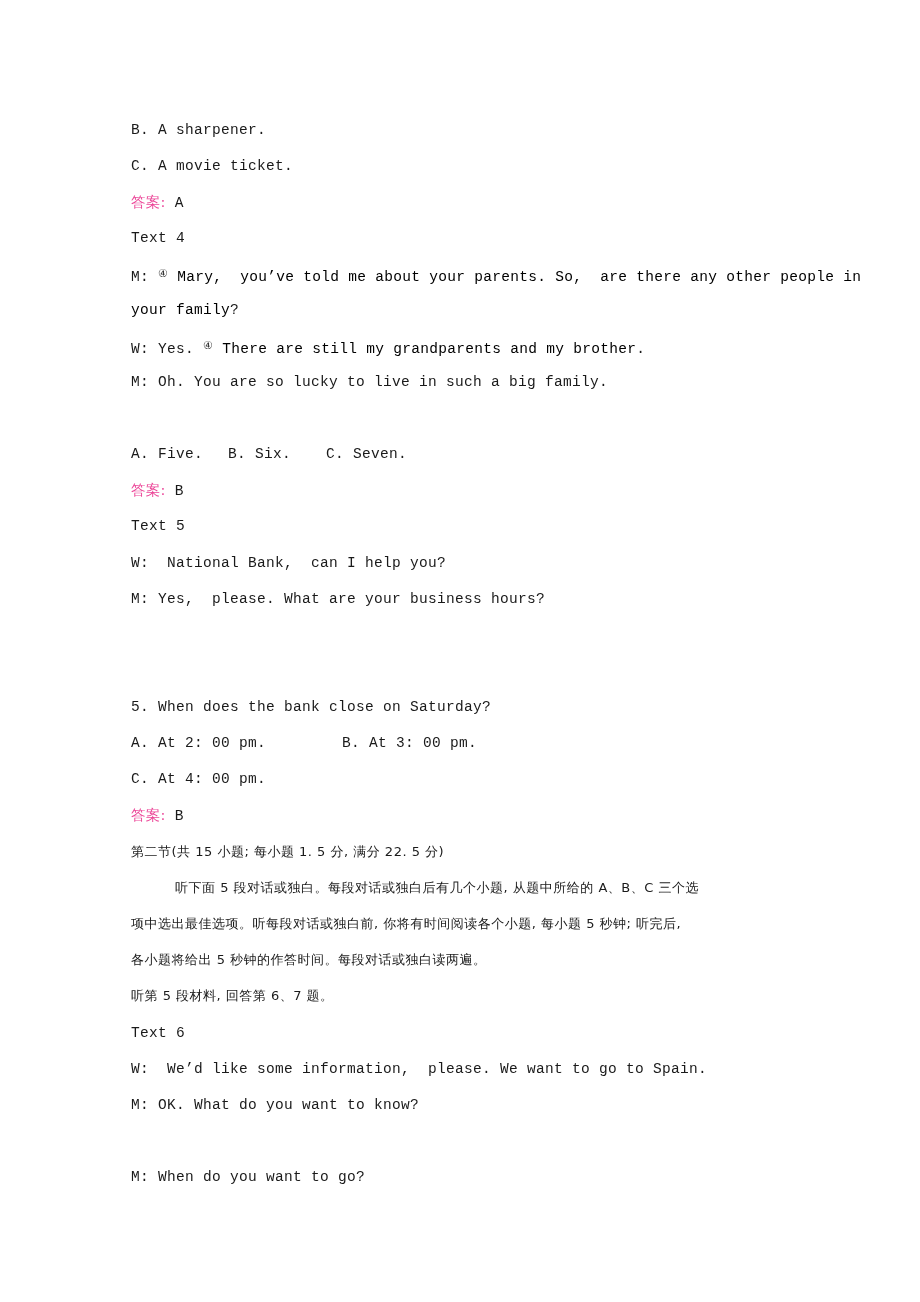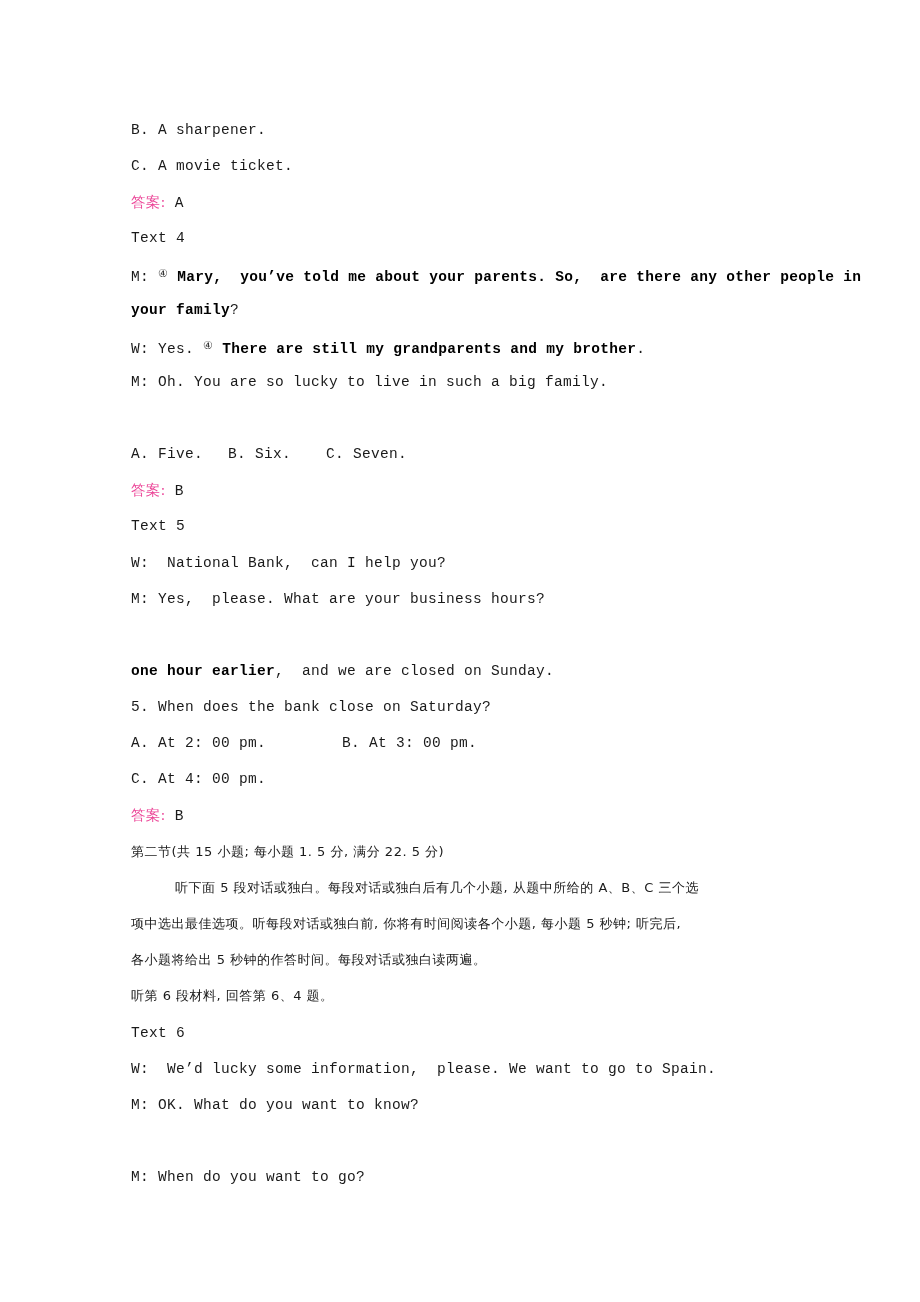--- a/index.html
+++ b/index.html
@@ -3,48 +3,47 @@
   <meta charset="utf-8">
   <style>
     html, body { margin: 0; padding: 0; background: #ffffff; }
     body { width: 920px; height: 1302px; position: relative; overflow: hidden;
            font-family: "DejaVu Serif", "Liberation Serif", serif; color: #1a1a1a; }
     .page { position: absolute; left: 0; top: 0; width: 920px; height: 1302px; }
     .line { position: absolute; left: 131px; font-size: 14.5px; line-height: 20px;
             white-space: pre; letter-spacing: 0.3px; font-family: "Liberation Mono", "DejaVu Sans Mono", monospace; }
     .cjk { font-family: "DejaVu Sans", sans-serif; font-size: 13px; letter-spacing: 0.5px; }
     .red { color: #ec4899; font-family: "DejaVu Sans", sans-serif; }
-    .bold { font-weight: bold; color: #000; }
+    .bold { font-weight: normal; color: #000; }
     .circ { font-size: 11px; vertical-align: 4px; color: #333; }
     .opt { display: inline-block; }
   </style>
 </head>
 <body>
 
 <div class="page">
   <div class="line" style="top:120px">B. A sharpener.</div>
   <div class="line" style="top:156px">C. A movie ticket.</div>
   <div class="line" style="top:192px"><span class="red">答案:</span><span> A</span></div>
   <div class="line" style="top:228px">Text 4</div>
   <div class="line" style="top:264px"><span>M: </span><span class="circ">④</span><span class="bold"> Mary,  you’ve told me about your parents. So,  are there any other people in</span></div>
   <div class="line" style="top:300px"><span class="bold">your family</span><span>?</span></div>
   <div class="line" style="top:336px"><span>W: Yes. </span><span class="circ">④</span><span class="bold"> There are still my grandparents and my brother</span><span>.</span></div>
   <div class="line" style="top:372px">M: Oh. You are so lucky to live in such a big family.</div>
   <div class="line" style="top:444px"><span class="opt" style="width:97px">A. Five.</span><span class="opt" style="width:98px">B. Six.</span><span class="opt">C. Seven.</span></div>
   <div class="line" style="top:480px"><span class="red">答案:</span><span> B</span></div>
   <div class="line" style="top:516px">Text 5</div>
   <div class="line" style="top:553px">W:  National Bank,  can I help you?</div>
   <div class="line" style="top:589px">M: Yes,  please. What are your business hours?</div>
-  <div class="line" style="top:661px"><span class="bold">one hour earlier</span><span>,  and we are closed on Sunday.</span></div>
   <div class="line" style="top:697px">5. When does the bank close on Saturday?</div>
   <div class="line" style="top:733px"><span class="opt" style="width:211px">A. At 2: 00 pm.</span><span class="opt">B. At 3: 00 pm.</span></div>
   <div class="line" style="top:769px">C. At 4: 00 pm.</div>
   <div class="line" style="top:805px"><span class="red">答案:</span><span> B</span></div>
   <div class="line cjk" style="top:842px">第二节(共 15 小题; 每小题 1. 5 分, 满分 22. 5 分)</div>
   <div class="line cjk" style="top:878px; left:175px">听下面 5 段对话或独白。每段对话或独白后有几个小题, 从题中所给的 A、B、C 三个选</div>
   <div class="line cjk" style="top:914px">项中选出最佳选项。听每段对话或独白前, 你将有时间阅读各个小题, 每小题 5 秒钟; 听完后,</div>
   <div class="line cjk" style="top:950px">各小题将给出 5 秒钟的作答时间。每段对话或独白读两遍。</div>
-  <div class="line cjk" style="top:986px">听第 6 段材料, 回答第 6、4 题。</div>
+  <div class="line cjk" style="top:986px">听第 5 段材料, 回答第 6、7 题。</div>
   <div class="line" style="top:1023px">Text 6</div>
-  <div class="line" style="top:1059px">W:  We’d lucky some information,  please. We want to go to Spain.</div>
+  <div class="line" style="top:1059px">W:  We’d like some information,  please. We want to go to Spain.</div>
   <div class="line" style="top:1095px">M: OK. What do you want to know?</div>
   <div class="line" style="top:1167px">M: When do you want to go?</div>
 </div>
 
 </body></html>

